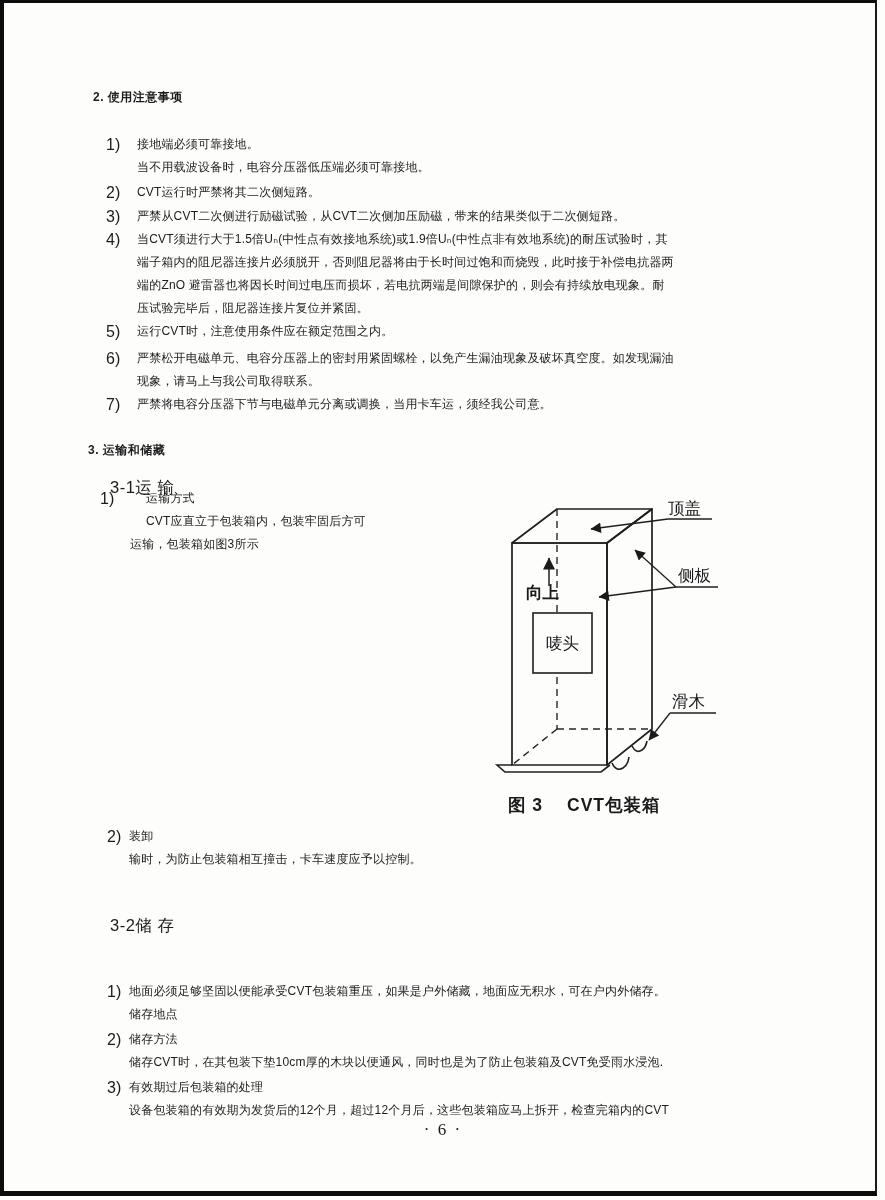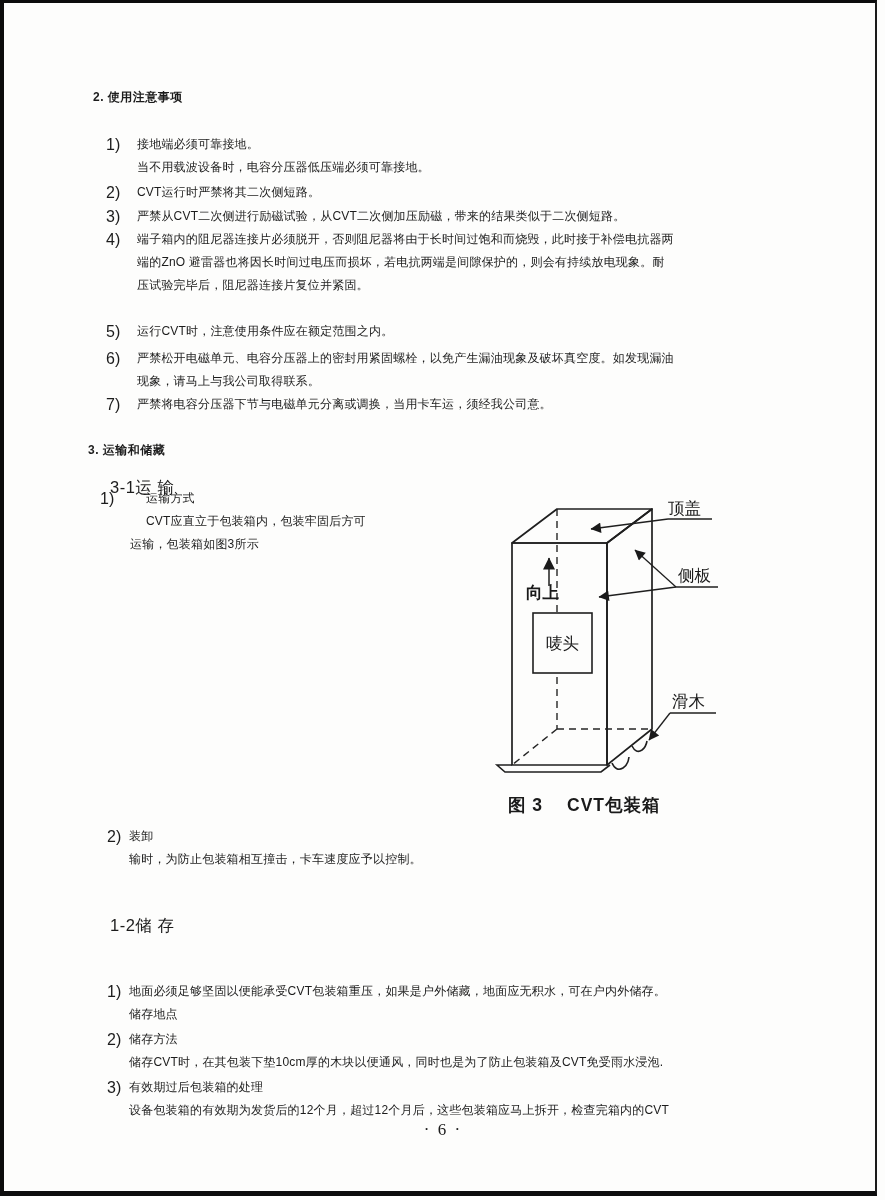--- a/index.html
+++ b/index.html
@@ -75,20 +75,21 @@
   <div class="item" style="left:106px;top:205px">
     <span class="num w31">3)</span>
     <div class="lines">
       <div>严禁从CVT二次侧进行励磁试验，从CVT二次侧加压励磁，带来的结果类似于二次侧短路。</div>
     </div>
   </div>
 
   <div class="item" style="left:106px;top:228px">
     <span class="num w31">4)</span>
     <div class="lines">
+      <div>当CVT须进行大于1.5倍Uₙ(中性点有效接地系统)或1.9倍Uₙ(中性点非有效地系统)的耐压试验时，其</div>
       <div>端子箱内的阻尼器连接片必须脱开，否则阻尼器将由于长时间过饱和而烧毁，此时接于补偿电抗器两</div>
       <div>端的ZnO 避雷器也将因长时间过电压而损坏，若电抗两端是间隙保护的，则会有持续放电现象。耐</div>
       <div>压试验完毕后，阻尼器连接片复位并紧固。</div>
     </div>
   </div>
 
   <div class="item" style="left:106px;top:320px">
     <span class="num w31">5)</span>
     <div class="lines">
       <div>运行CVT时，注意使用条件应在额定范围之内。</div>
@@ -177,21 +178,21 @@
   </svg>
 
   <div class="item" style="left:107px;top:825px">
     <span class="num w22">2)</span>
     <div class="lines">
       <div>装卸</div>
       <div>输时，为防止包装箱相互撞击，卡车速度应予以控制。</div>
     </div>
   </div>
 
-  <h3 class="sub-head" style="left:98px;top:902px">1-2储 存</h3>
+  <h3 class="sub-head" style="left:98px;top:902px">3-2储 存</h3>
 
 
   <div class="item" style="left:107px;top:980px">
     <span class="num w22">1)</span>
     <div class="lines">
       <div>地面必须足够坚固以便能承受CVT包装箱重压，如果是户外储藏，地面应无积水，可在户内外储存。</div>
       <div>储存地点</div>
     </div>
   </div>
 

